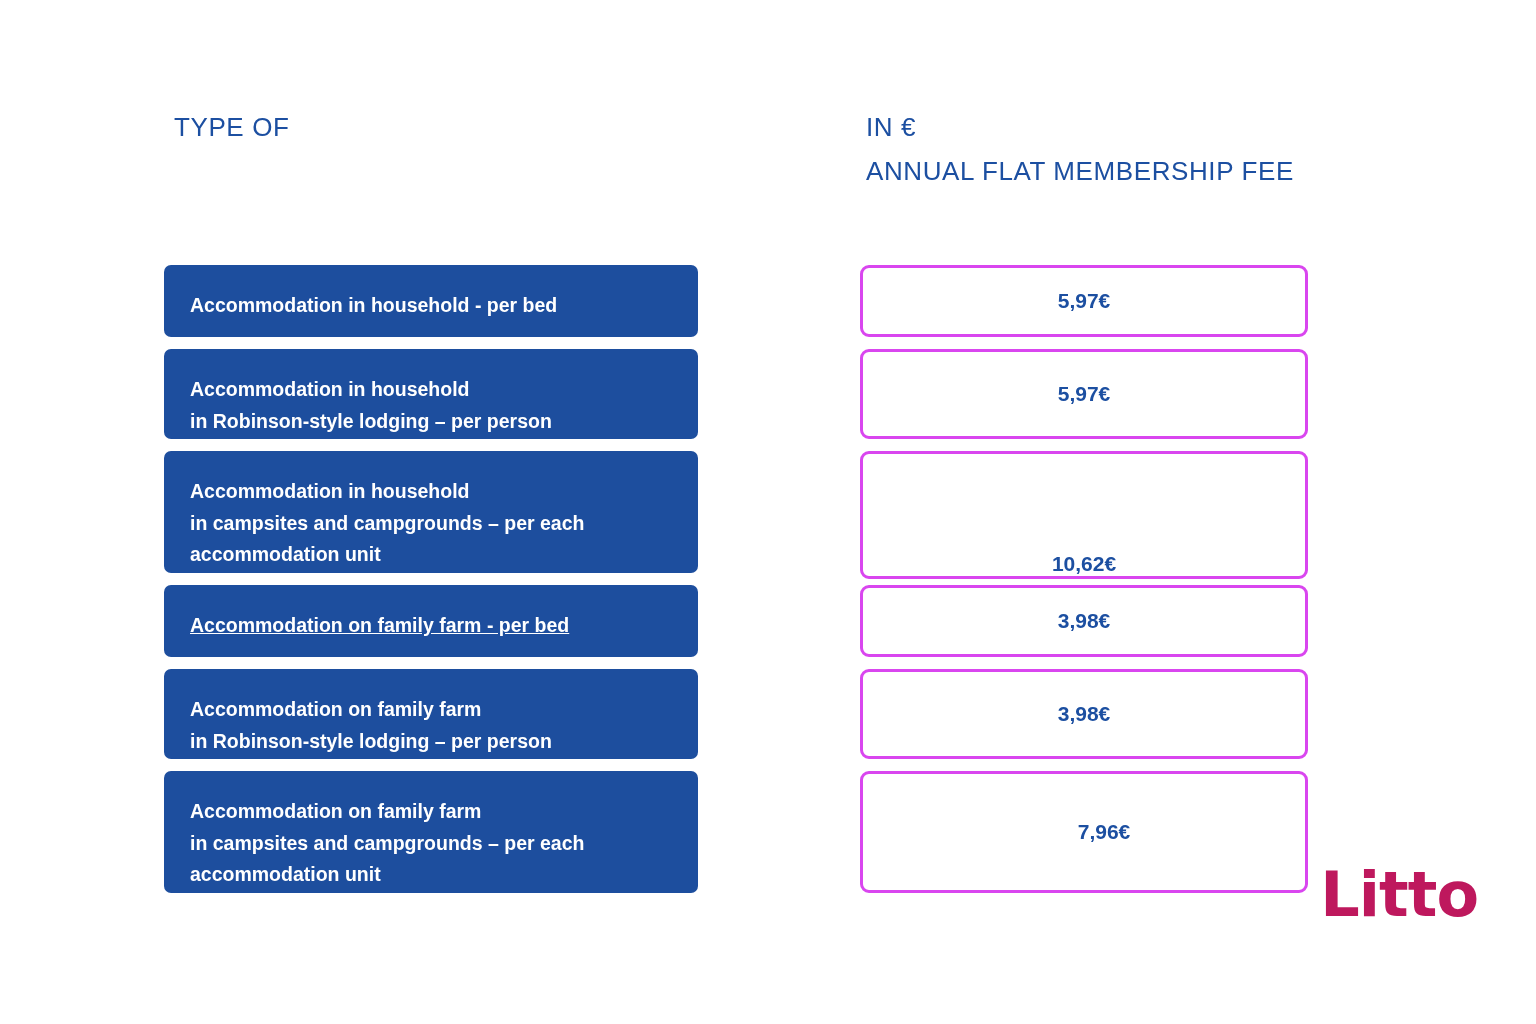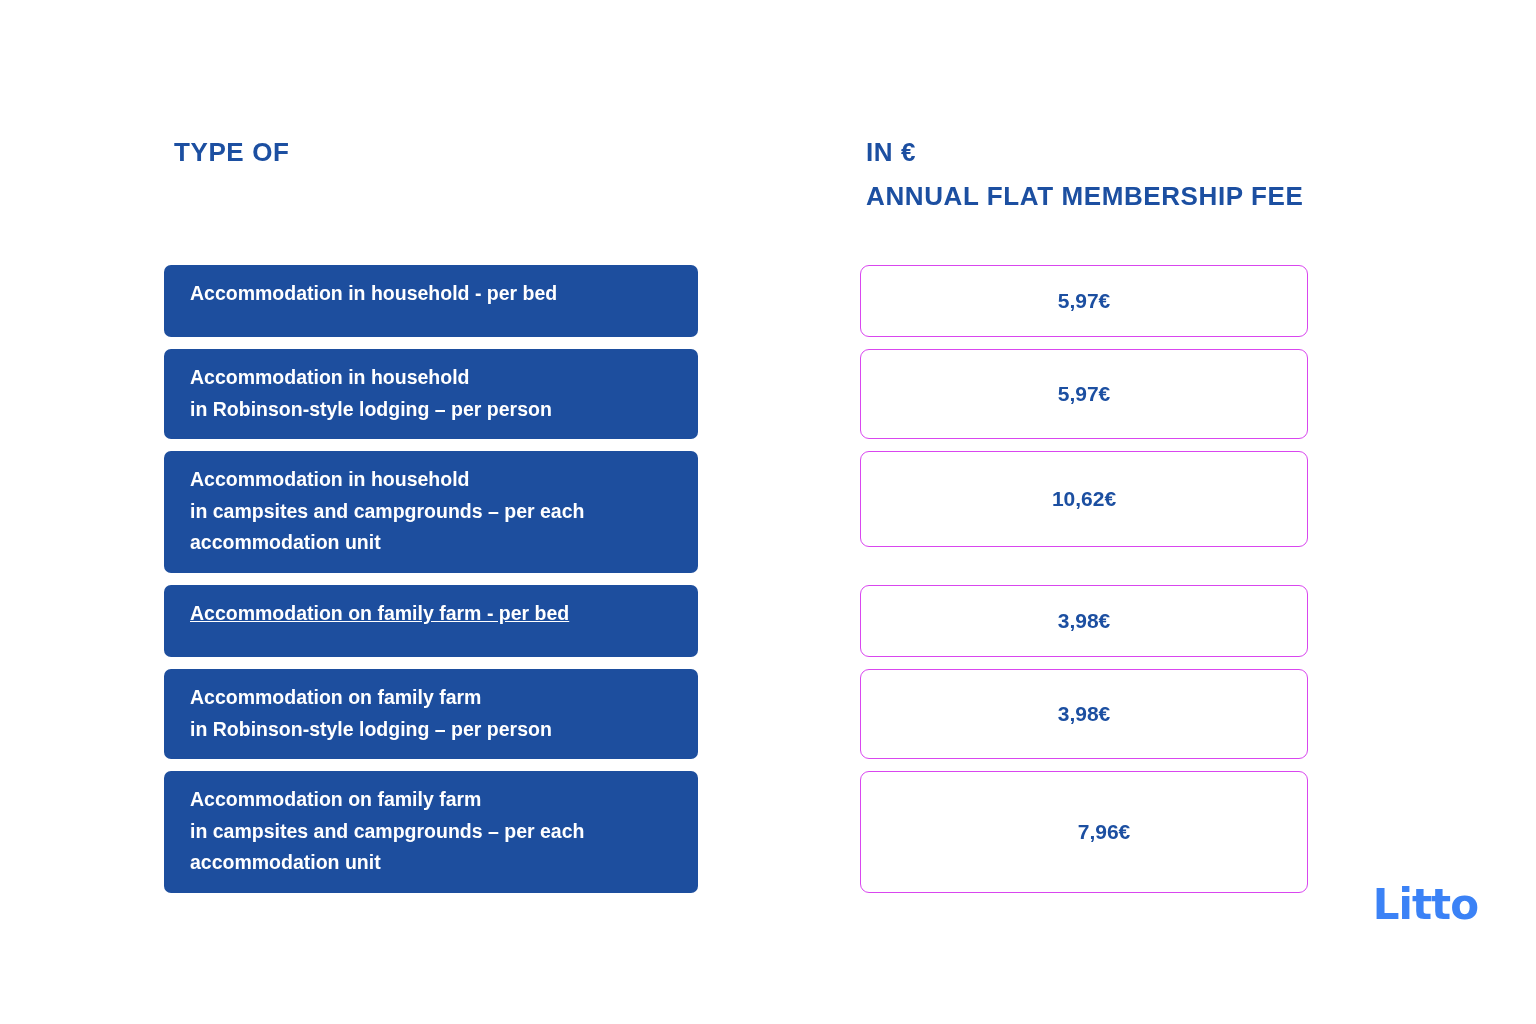--- a/index.html
+++ b/index.html
@@ -16,26 +16,25 @@
   .page {
     position: relative;
     width: 1536px;
     height: 1024px;
   }
 
   
   .heading {
     position: absolute;
     color: #1c4fa1;
-    font-weight: bold;
+    font-weight: normal;
     font-size: 26px;
     letter-spacing: 0.6px;
     line-height: 1.7;
     text-transform: uppercase;
-    margin-top: 25px;
   }
   #heading-left {
     left: 174px;
     top: 105px;
     width: 420px;
   }
   #heading-right {
     left: 866px;
     top: 105px;
     width: 500px;
@@ -61,52 +60,52 @@
   .label-cell {
     position: absolute;
     left: 164px;
     width: 534px;
     background: #1d4e9e;
     border-radius: 7px;
     color: #ffffff;
     font-size: 19.5px;
     font-weight: bold;
     line-height: 1.62;
-    padding: 13px 26px 13px 26px;
+    padding: 25px 26px 13px 26px;
     box-sizing: border-box;
   }
   .label-cell .line {
     display: block;
     white-space: pre;
   }
   .value-cell {
     position: absolute;
     left: 860px;
     width: 448px;
     background: #ffffff;
-    border: 1px solid #d946ef;
+    border: 3px solid #d946ef;
     border-radius: 9px;
     color: #1c4fa1;
     font-size: 21px;
     font-weight: bold;
     display: flex;
     align-items: center;
     justify-content: center;
     box-sizing: border-box;
   }
 
   
   .logo {
     position: absolute;
     right: 58px;
     bottom: 98px;
-    color: #3b82f6;
+    color: #be185d;
     font-family: "DejaVu Sans", sans-serif;
     font-weight: bold;
-    font-size: 42px;
+    font-size: 62px;
     letter-spacing: -1px;
     line-height: 1;
   }
 </style>
 </head>
 <body>
 
 <div class="page">
 
   <div class="heading" id="heading-left">
@@ -138,21 +137,21 @@
         <span>5,97€</span>
       </div>
     </div>
 
     <div class="row" style="height:128px;">
       <div class="label-cell" style="top:0; height:122px;">
         <span class="line">Accommodation in household</span>
         <span class="line">in campsites and campgrounds – per each</span>
         <span class="line">accommodation unit</span>
       </div>
-      <div class="value-cell" style="top:0; height:96px;">
+      <div class="value-cell" style="top:0; height:128px;align-items:flex-end;">
         <span>10,62€</span>
       </div>
     </div>
 
     <div class="row" style="height:78px;">
       <div class="label-cell" style="top:0; height:72px;text-decoration:underline;">
         <span class="line">Accommodation on family farm - per bed</span>
       </div>
       <div class="value-cell" style="top:0; height:72px;">
         <span>3,98€</span>

